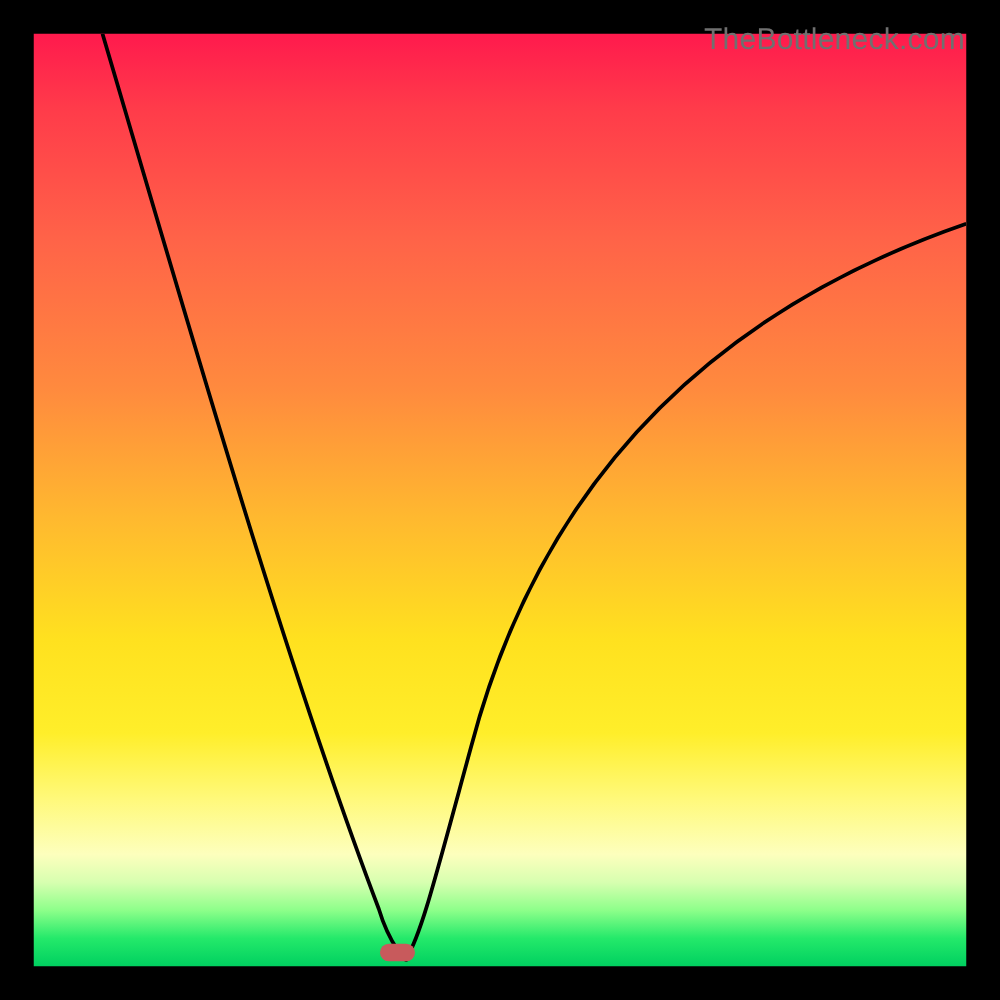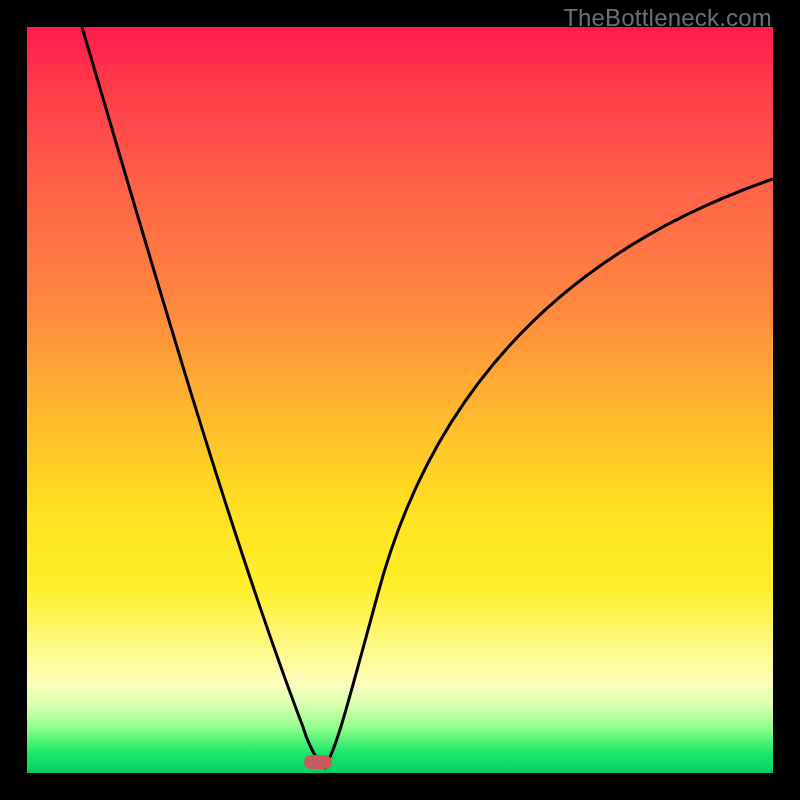--- a/index.html
+++ b/index.html
@@ -12,21 +12,21 @@
     font-family: Arial, Helvetica, sans-serif;
   }
   .outer {
     width: 800px;
     height: 800px;
     background: #000;
     position: relative;
   }
   .watermark {
     position: absolute;
-    top: 4px;
+    top: 18px;
     right: 28px;
     color: #707070;
     font-size: 24px;
     font-weight: 500;
     letter-spacing: 0.2px;
     z-index: 10;
   }
   .plot {
     position: absolute;
     left: 27px;

